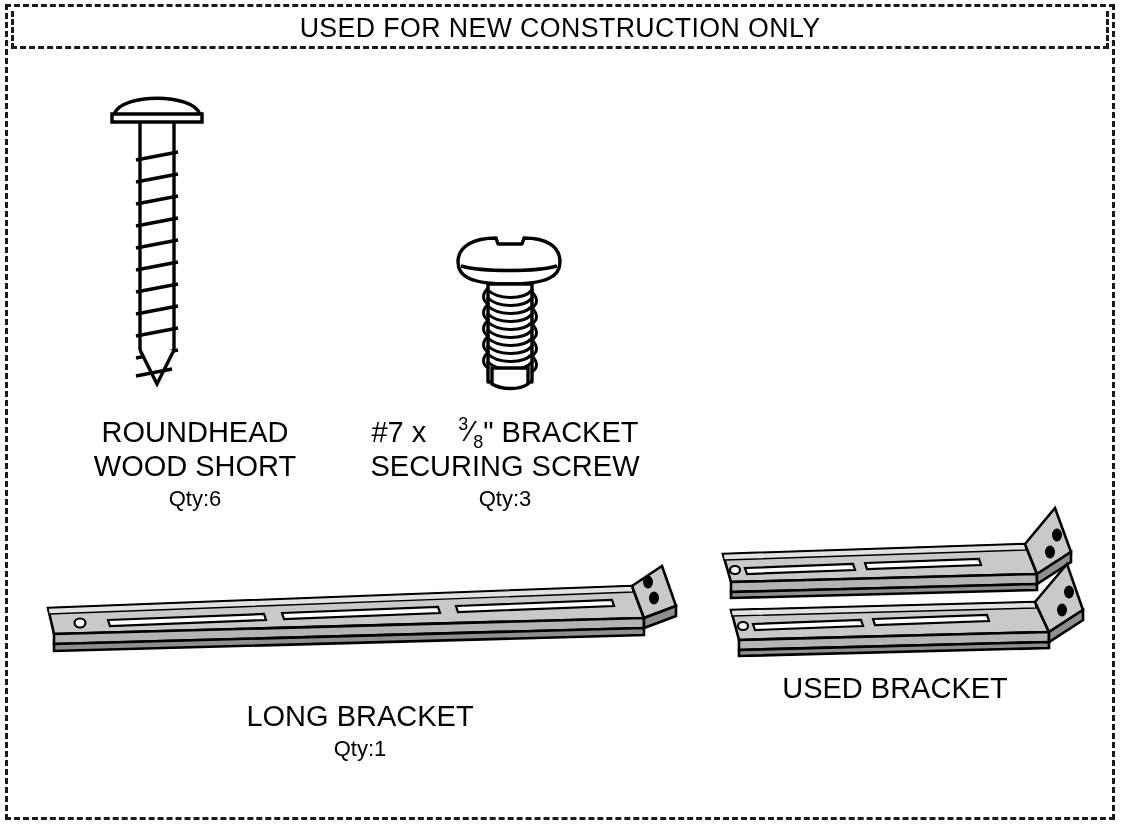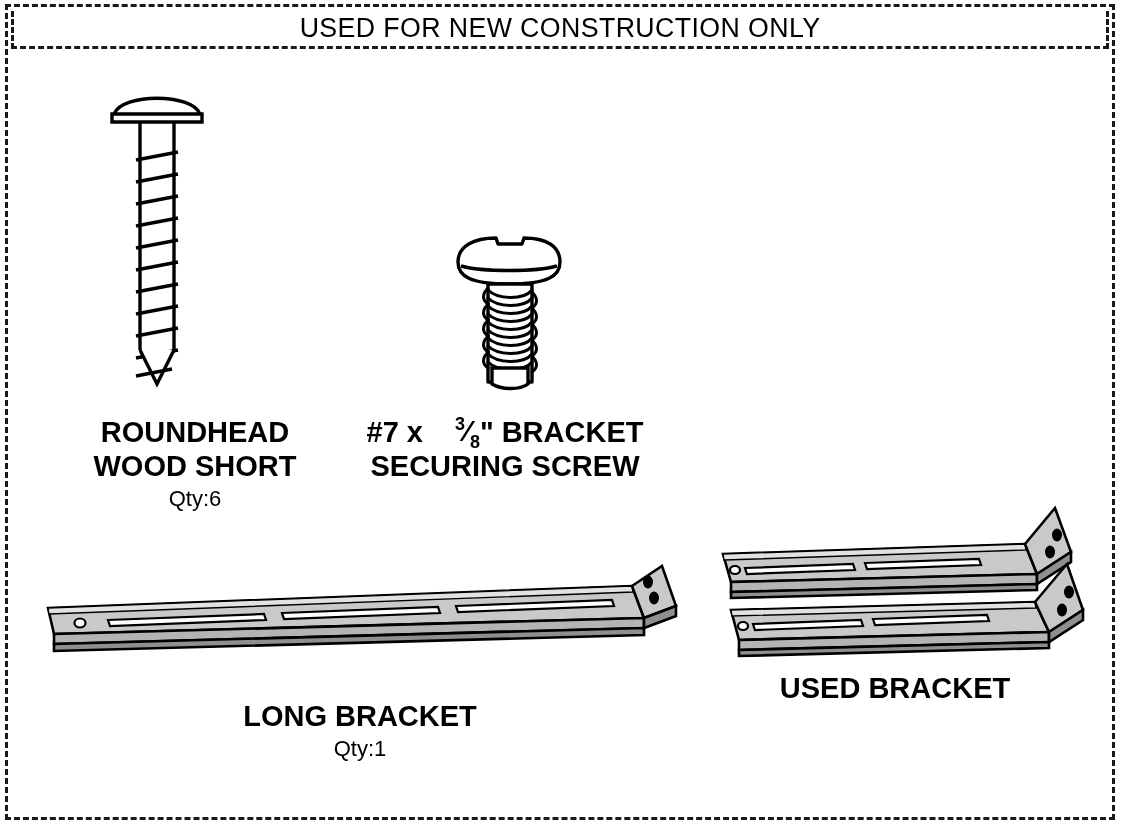--- a/index.html
+++ b/index.html
@@ -55,21 +55,20 @@
   .label-block {
     position: absolute;
     text-align: center;
     color: #000;
     line-height: 1.17;
   }
   .label-line {
     font-size: 29px;
     white-space: nowrap;
     display: block;
-    font-weight: bold;
   }
   .qty-line {
     font-size: 22px;
     white-space: nowrap;
     display: block;
     margin-top: 2px;
   }
   .frac {
     display: inline-block;
     position: relative;
@@ -182,20 +181,21 @@
         <path d="M 40 136 L 40 152 C 50 158 68 158 76 152 L 76 136 Z"></path>
       </g>
     </svg>
   </div>
 
   <div class="label-block" style="left:340px; top:416px; width:330px;">
     <span class="label-line">
       <span>#7 x </span><span class="frac"><sup>3</sup>⁄<sub>8</sub></span><span>" BRACKET</span>
     </span>
     <span class="label-line">SECURING SCREW</span>
+    <span class="qty-line">Qty:3</span>
   </div>
 
   <div class="art" style="left:42px; top:562px;">
     <svg width="640" height="105" viewBox="0 0 640 105">
       <g stroke="#000" stroke-width="2.6" stroke-linejoin="miter">
 
         <path d="M 6 46 L 590 24 L 602 56 L 12 72 Z" fill="#c9c9c9"></path>
 
         <path d="M 6 46 L 590 24 L 591 30 L 7 52 Z" fill="#e2e2e2" stroke-width="1.4"></path>
 

